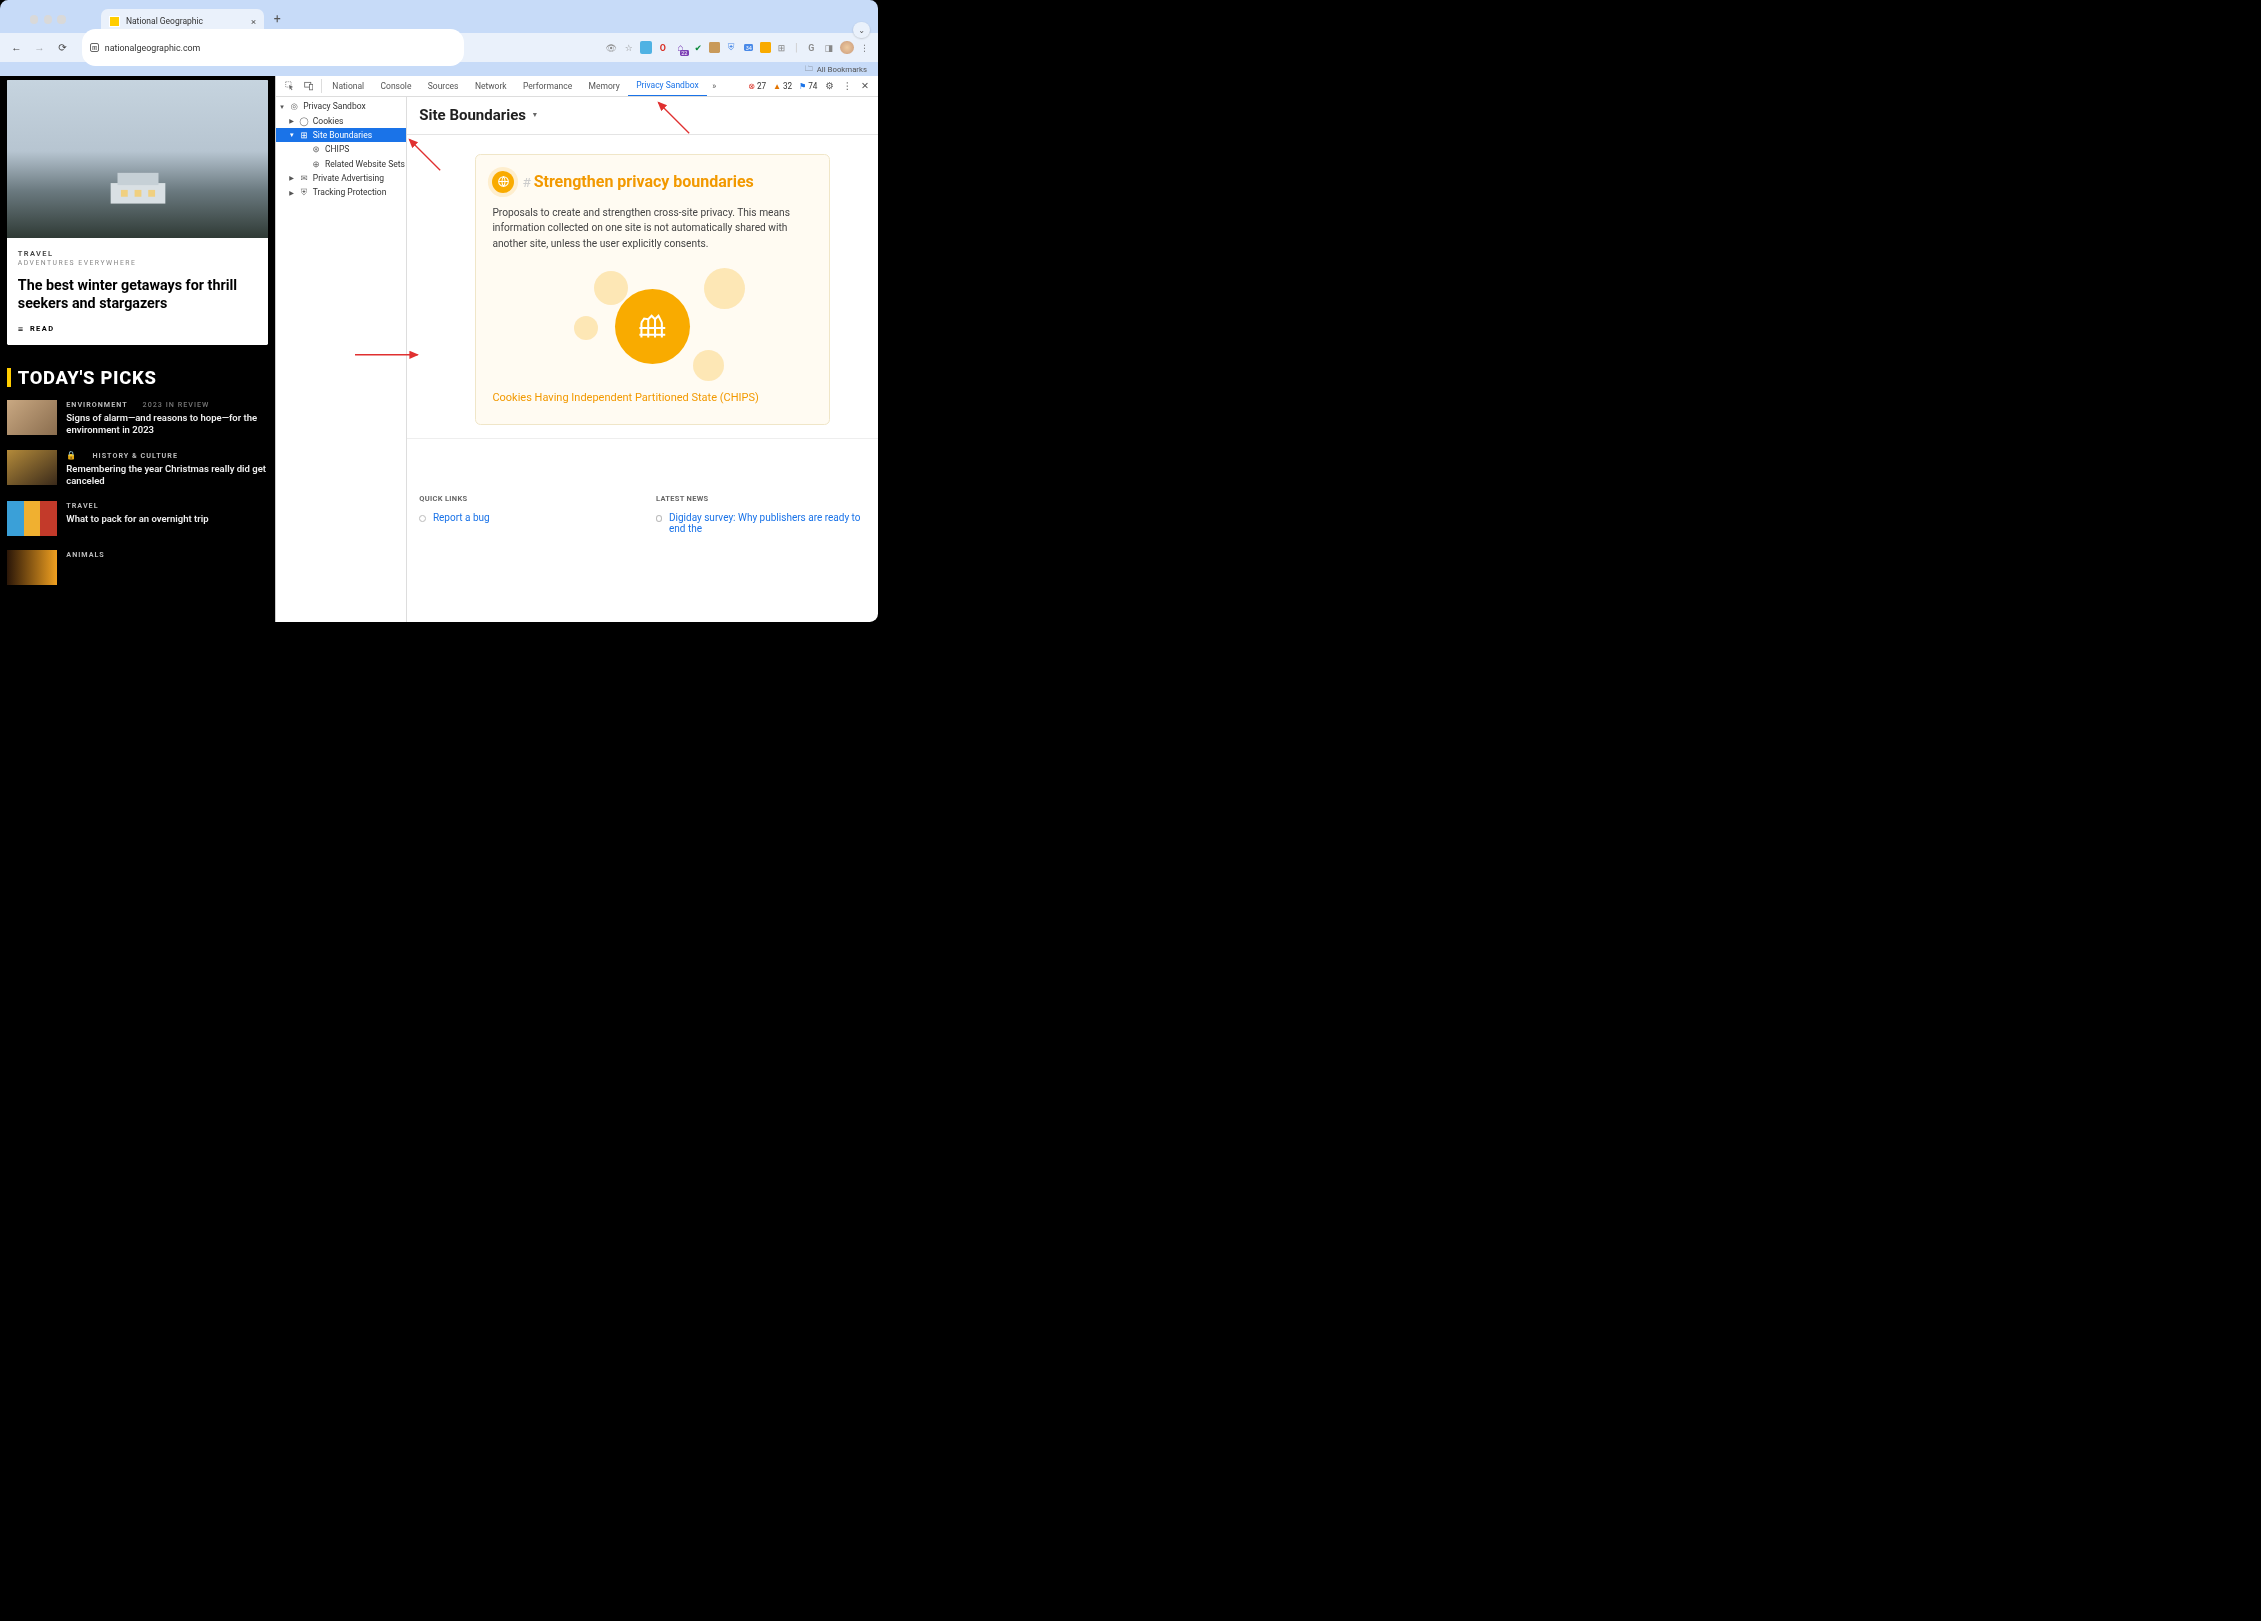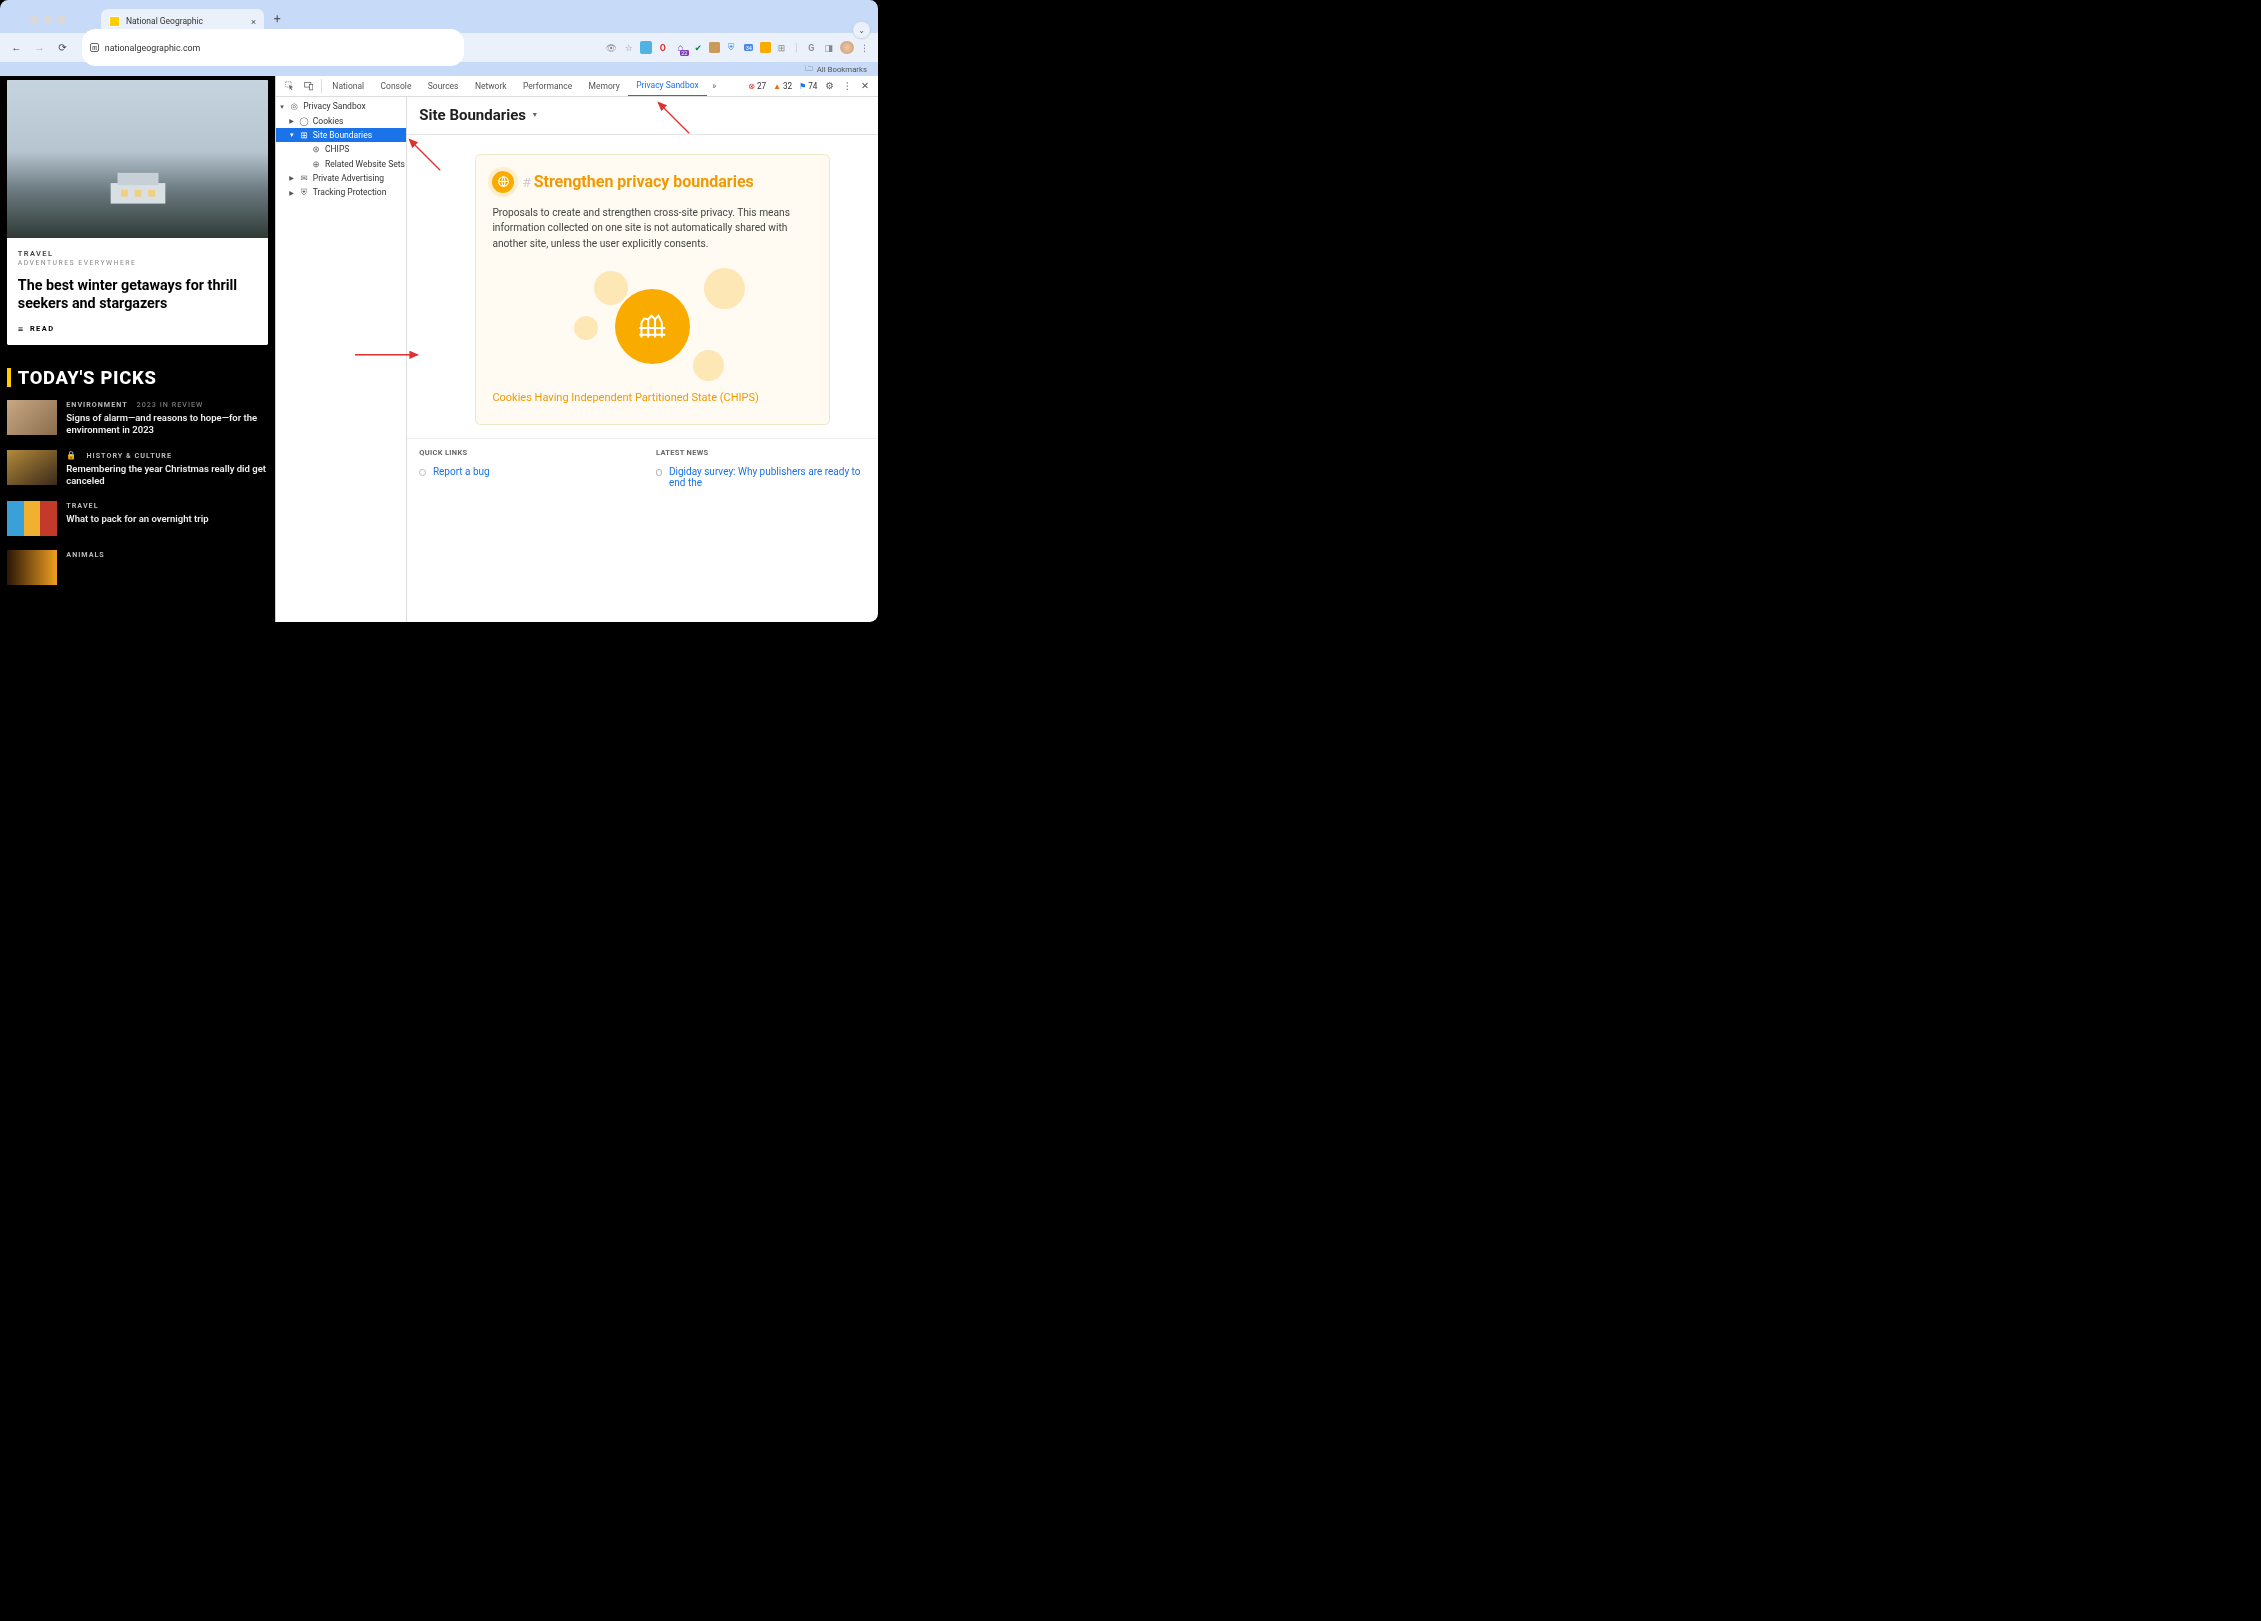--- a/index.html
+++ b/index.html
@@ -38,21 +38,21 @@
 .read-ln { font-size: 7.5px; letter-spacing: 1.4px; font-weight: 700; color: #000; display:flex; gap:5.5px; align-items:center;}
 .read-ln::before { content:"≡"; font-size: 8.9px; }
 
 .picks { margin-top: 22px; }
 .picks-head { display:flex; gap: 6.8px; align-items:center; margin-bottom: 12.3px;}
 .picks-bar { width: 4.1px; height: 19px; background: #ffcd00; }
 .picks-title { font-size: 18.4px; font-weight: 800; letter-spacing: 0.7px; }
 .pick-row { display:flex; gap: 9.5px; margin-bottom: 13.6px; align-items: flex-start; }
 .thumb { width: 50px; height: 35px; background: #444; flex-shrink:0; }
 .pick-body { flex: 1; font-size: 8.9px; }
-.pick-cat { font-size: 7.2px; letter-spacing: 1px; color: #bbb; font-weight: 700; margin-bottom: 2.7px; display: flex; gap: 9px; align-items: center;}
+.pick-cat { font-size: 7.2px; letter-spacing: 1px; color: #bbb; font-weight: 700; margin-bottom: 2.7px; display: flex; gap: 15px; align-items: center;}
 .pick-cat .year { color: #777; font-weight: 500;}
 .pick-title-s { font-size: 9.5px; font-weight: 600; line-height: 1.3; color: #eee;}
 .locki { color: #ffcd00; font-size: 8.2px;}
 
 
 .devtools { flex: 1; background: #fff; border-left: 0.7px solid #ccc; display: flex; flex-direction: column; font-size: 8.5px; color: #333; }
 .dt-tabs { height: 20.5px; border-bottom: 0.7px solid #ddd; display: flex; align-items: stretch; padding-left: 4.1px; }
 .dt-ticon { width: 19px; display: flex; align-items: center; justify-content: center; color: #555; cursor:pointer;}
 .dt-tab { padding: 0 8.2px; display: flex; align-items: center; color: #555; cursor: pointer; font-size: 8.5px;}
 .dt-tab.active { color: #1a73e8; border-bottom: 1.4px solid #1a73e8; }
@@ -88,21 +88,21 @@
 .card-icn { width: 22px; height: 22px; border-radius: 50%; background: #f9ab00; display:flex; align-items:center; justify-content:center; color:#fff; box-shadow: 0 0 0 4.1px rgba(249,171,0,0.15);}
 .card-h { font-size: 16px; color: #f29900; font-weight: 700;}
 .card-hash { color: #ccc; font-size: 13.6px; margin-right: 2.7px;}
 .card-p { font-size: 10.2px; line-height: 1.5; color: #444; margin-bottom: 13.6px;}
 .card-graphic { height: 123px; display:flex; align-items:center; justify-content:center; position:relative;}
 .bigcircle{ width: 75px; height: 75px; border-radius:50%; background:#f9ab00; display:flex; align-items:center; justify-content:center; color:#fff;}
 .smcircle{ position:absolute; border-radius:50%; background:rgba(249,171,0,0.25);}
 .card-link { color: #f29900; font-size: 11px; line-height: 1.8;}
 
 .quick-row { display:flex; padding: 8.2px 12.3px; gap: 27px; border-top: 0.7px solid #eee;}
-.qcol { flex:1;}
+.qcol { flex:1;margin-top:46px;}
 .qhead { font-size: 7.5px; font-weight: 700; letter-spacing: 0.3px; color: #666; margin-bottom: 9.5px;}
 .qitem { display:flex; gap:6.8px; align-items:flex-start;}
 .qbullet { width: 6.8px; height: 6.8px; border: 1.4px solid #bbb; border-radius: 50%; margin-top: 2.7px;}
 .qlink { color: #1a73e8; font-size: 10px;}
 
 
 .arrow-annot { position:absolute; pointer-events:none;}
 .arrow-annot svg { overflow:visible;}
 
 .dropdown-caret { position: absolute; right: 8.2px; top: 22px; width: 16.4px; height: 16.4px; background: #eaf1fb; border-radius:50%; display:flex; align-items:center; justify-content:center; font-size:8.2px; color:#555; box-shadow: 0 0.7px 2px rgba(0,0,0,0.2); cursor:pointer;}

